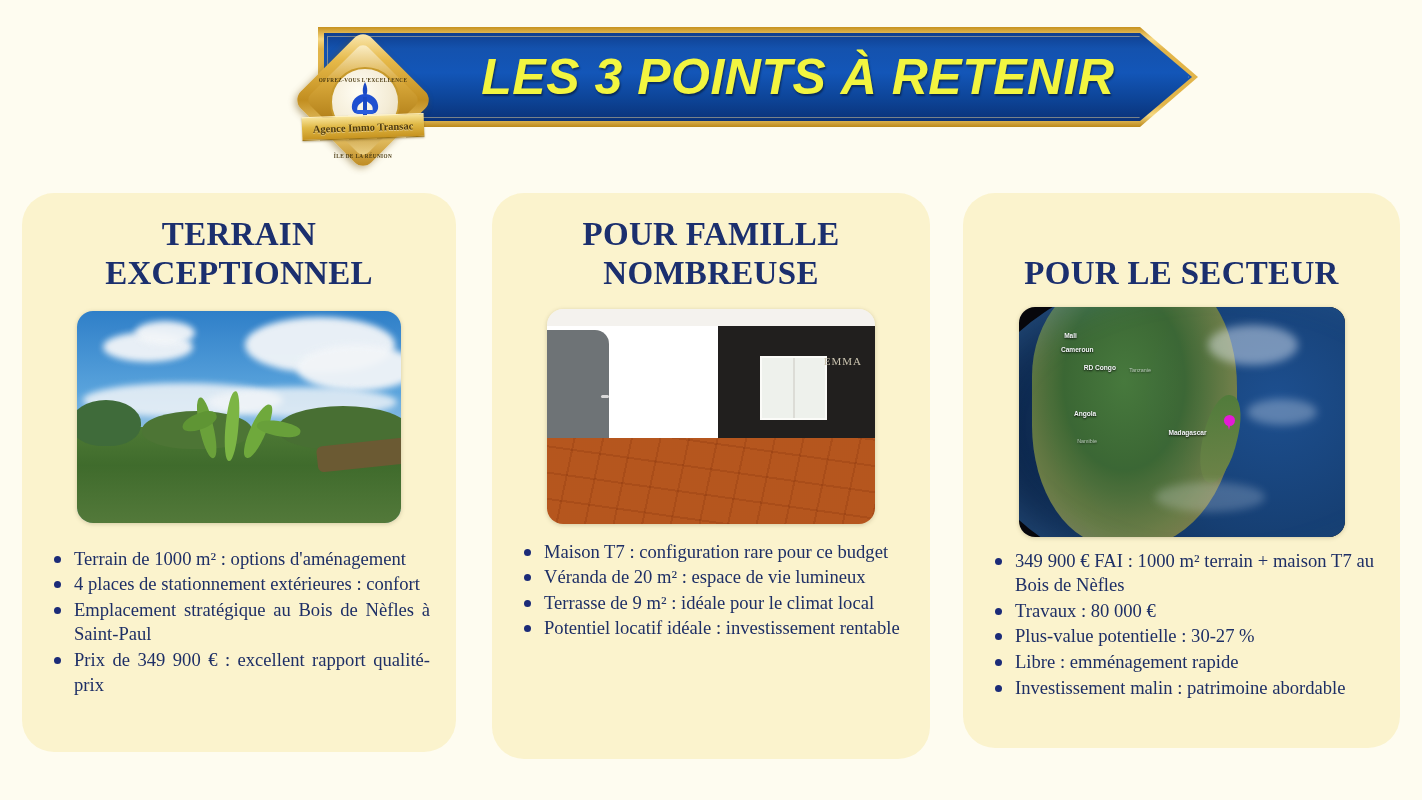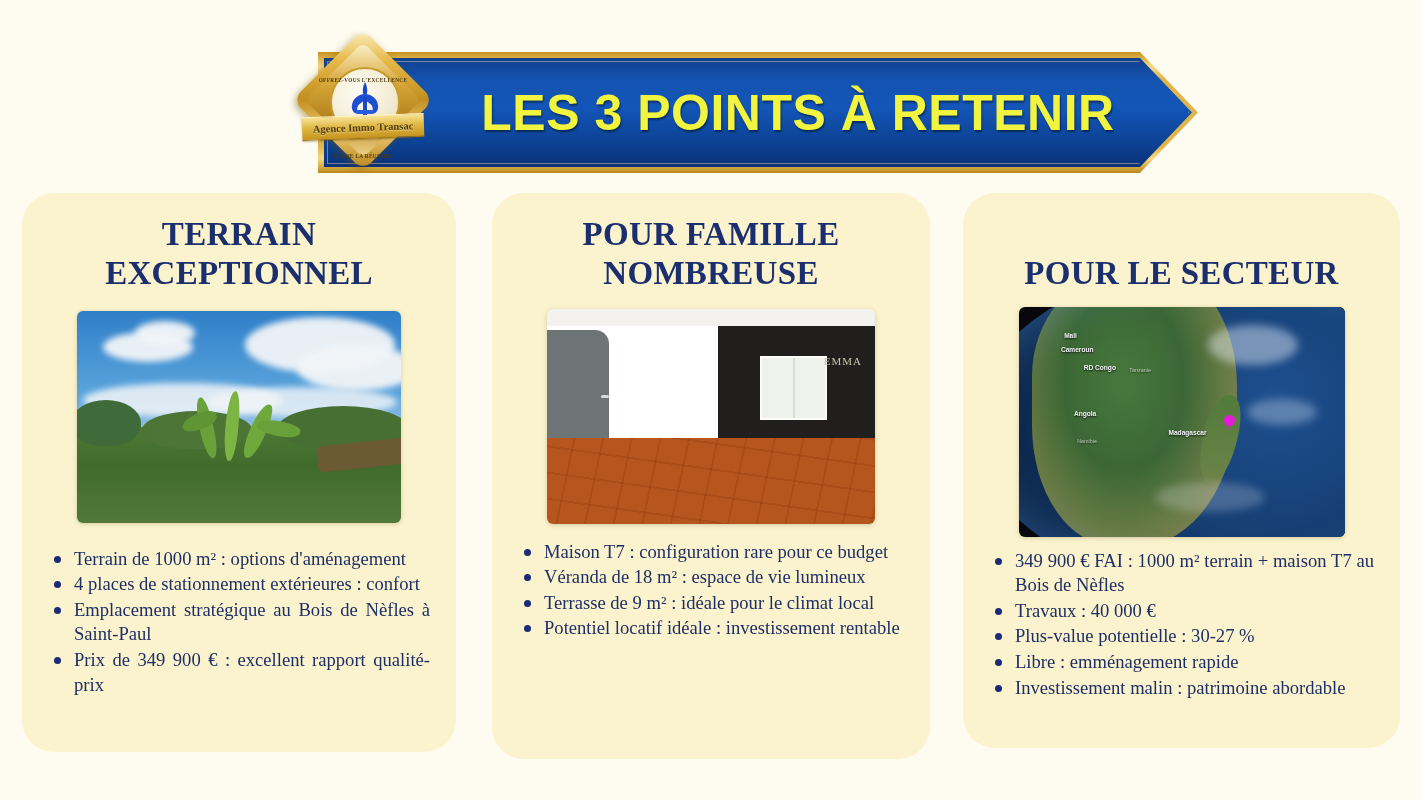--- a/index.html
+++ b/index.html
@@ -8,21 +8,21 @@
     background:#fefcf0;
     font-family:"Liberation Serif", serif;
     overflow:hidden;
     position:relative;
   }
   
   #banner-area{
     position:absolute;left:0;top:0;width:1422px;height:185px;
   }
   .banner-wrap{
-    position:absolute;left:318px;top:52px;width:880px;height:121px;
+    position:absolute;left:318px;top:27px;width:880px;height:100px;font-style:italic;
   }
   .banner-shape{
     position:absolute;inset:0;
     background:linear-gradient(180deg,#c7921f 0%,#f6d882 12%,#e2b54a 22%,#e2b54a 78%,#f6d882 88%,#bb8819 100%);
     clip-path:polygon(0 0, calc(100% - 58px) 0, 100% 50%, calc(100% - 58px) 100%, 0 100%);
     box-shadow:0 2px 5px rgba(120,90,20,.35);
   }
   .banner-inner{
     position:absolute;left:6px;top:6px;right:6px;bottom:6px;
     background:
@@ -111,21 +111,21 @@
     text-align:center;
     font-family:"Liberation Serif", serif;
     font-weight:bold;
     font-size:33px;
     line-height:1.18;
     letter-spacing:.3px;
     color:#1b2f6e;
   }
   .card-photo{
     margin:14px auto 0;
-    border-radius:6px;
+    border-radius:16px;
     overflow:hidden;
     position:relative;
     box-shadow:0 1px 4px rgba(90,80,40,.25);
   }
   #photo-0{width:324px;height:212px;margin-top:18px;}
   #photo-1{width:328px;height:215px;margin-top:16px;}
   #photo-2{width:326px;height:230px;margin-top:14px;}
   .bullets{
     list-style:none;
     margin:0;padding:16px 26px 0 30px;
@@ -273,21 +273,21 @@
       <div class="rm-door"></div>
       <div class="rm-knob"></div>
       <div class="rm-win"></div>
       <div class="rm-emma">EMMA</div>
       <div class="rm-skirt"></div>
       <div class="rm-floor"></div>
     </div>
 
     <ul class="bullets">
       <li>Maison T7 : configuration rare pour ce budget</li>
-      <li>Véranda de 18 m² : espace de vie lumineux</li>
+      <li>Véranda de 20 m² : espace de vie lumineux</li>
       <li>Terrasse de 9 m² : idéale pour le climat local</li>
       <li>Potentiel locatif idéale : investissement rentable</li>
     </ul>
   </div>
 
   <div class="card" id="card-2">
     <h2 class="card-heading">
       <br>
       <span>POUR LE SECTEUR</span>
     </h2>
@@ -310,20 +310,20 @@
       <div class="gl-label dim" style="left:18%;top:57%;">Namibie</div>
       <div class="gl-label" style="left:46%;top:53%;">Madagascar</div>
       <div class="gl-pin" style="left:63%;top:47%;">
         <div class="tip"></div>
           <div class="head"></div>
       </div>
     </div>
 
     <ul class="bullets">
       <li>349 900 € FAI : 1000 m² terrain + maison T7 au Bois de Nèfles</li>
-      <li>Travaux : 40 000 €</li>
+      <li>Travaux : 80 000 €</li>
       <li>Plus-value potentielle : 30-27 %</li>
       <li>Libre : emménagement rapide</li>
       <li>Investissement malin : patrimoine abordable</li>
     </ul>
   </div>
 
 </div>
 
 </body></html>

